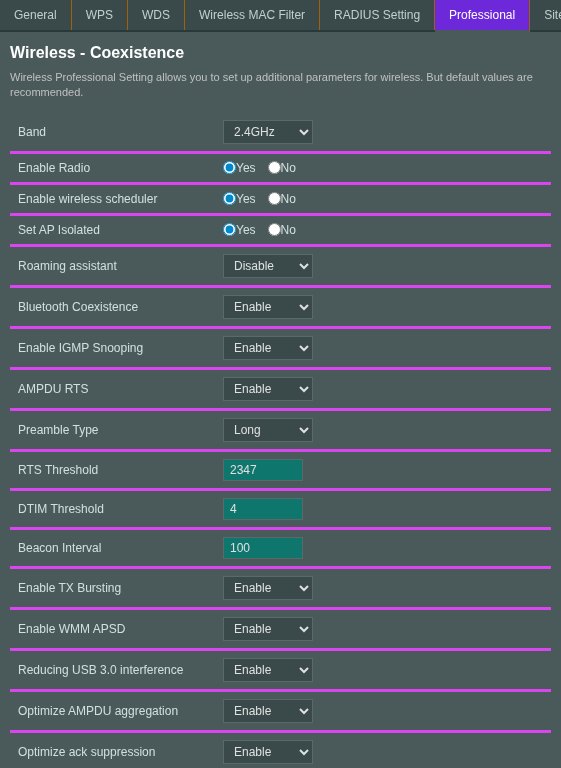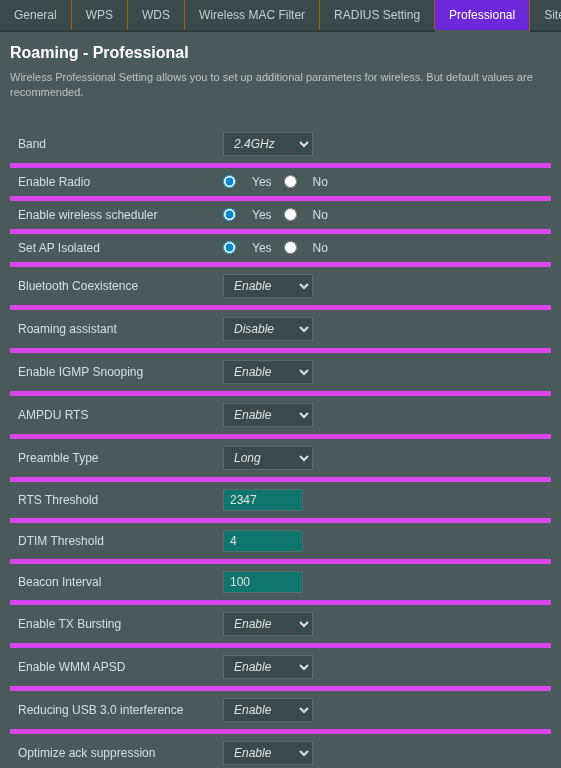--- a/index.html
+++ b/index.html
@@ -40,31 +40,31 @@
     }
     .page-title {
       font-size: 16px;
       font-weight: bold;
       color: #ffffff;
       margin-bottom: 8px;
     }
     .page-desc {
       font-size: 11px;
       color: #c0c0c0;
-      margin-bottom: 24px;
+      margin-bottom: 12px;
       line-height: 1.4;
     }
 
     
     .settings-table {
       width: 100%;
       border-collapse: collapse;
     }
     .settings-table tr {
-      border-bottom: 5px solid #d946ef;
+      border-bottom: 3px solid #d946ef;
     }
     .settings-table td {
       padding: 7px 8px;
       vertical-align: middle;
     }
     .settings-table td:first-child {
       width: 205px;
       color: #d0e0e0;
       font-size: 12px;
     }
@@ -74,21 +74,20 @@
 
     
     select {
       background: #3a4a4a;
       color: #e0e0e0;
       border: 1px solid #5a6a6a;
       padding: 3px 6px;
       font-size: 12px;
       cursor: pointer;
       min-width: 90px;
-      font-style: italic;
     }
 
     
     input[type="text"] {
       background: #0f766e;
       color: #e0e0e0;
       border: 1px solid #5a6a6a;
       padding: 3px 6px;
       font-size: 12px;
       width: 80px;
@@ -96,21 +95,21 @@
 
     
     .radio-group {
       display: flex;
       align-items: center;
       gap: 12px;
     }
     .radio-label {
       display: flex;
       align-items: center;
-      gap: 16px;
+      gap: 0;
       cursor: pointer;
     }
     input[type="radio"] {
       accent-color: #0088cc;
       cursor: pointer;
     }
   </style>
 </head>
 <body>
 
@@ -119,21 +118,21 @@
 <div class="tab">General</div>
     <div class="tab">WPS</div>
     <div class="tab">WDS</div>
     <div class="tab">Wireless MAC Filter</div>
     <div class="tab">RADIUS Setting</div>
     <div class="tab active">Professional</div>
     <div class="tab">Site Survey</div>
   </div>
 
 <div class="page">
-  <div class="page-title">Roaming - Professional</div>
+  <div class="page-title">Wireless - Coexistence</div>
   <div class="page-desc">Wireless Professional Setting allows you to set up additional parameters for wireless. But default values are recommended.</div>
   <table class="settings-table">
     <tbody id="settings-body">
         <tr>
           <td>Band</td>
           <td><select><option value="2.4GHz">2.4GHz</option><option value="5GHz">5GHz</option></select></td>
         </tr>
         <tr>
           <td>Enable Radio</td>
           <td>
@@ -173,28 +172,28 @@
                 <span>Yes</span>
               </label>
               <label class="radio-label">
                 <input type="radio" name="set-ap-isolated" value="No" style="">
                 <span>No</span>
               </label>
             </div>
           </td>
         </tr>
         <tr>
-          <td>Bluetooth Coexistence</td>
-          <td><select><option value="Enable">Enable</option><option value="Disable">Disable</option></select></td>
-        </tr>
-        <tr>
           <td>Roaming assistant</td>
           <td><select><option value="Disable">Disable</option><option value="Enable">Enable</option></select></td>
         </tr>
         <tr>
+          <td>Bluetooth Coexistence</td>
+          <td><select><option value="Enable">Enable</option><option value="Disable">Disable</option></select></td>
+        </tr>
+        <tr>
           <td>Enable IGMP Snooping</td>
           <td><select><option value="Enable">Enable</option><option value="Disable">Disable</option></select></td>
         </tr>
         <tr>
           <td>AMPDU RTS</td>
           <td><select><option value="Enable">Enable</option><option value="Disable">Disable</option></select></td>
         </tr>
         <tr>
           <td>Preamble Type</td>
           <td><select><option value="Long">Long</option><option value="Short">Short</option></select></td>
@@ -214,20 +213,24 @@
         <tr>
           <td>Enable TX Bursting</td>
           <td><select><option value="Enable">Enable</option><option value="Disable">Disable</option></select></td>
         </tr>
         <tr>
           <td>Enable WMM APSD</td>
           <td><select><option value="Enable">Enable</option><option value="Disable">Disable</option></select></td>
         </tr>
         <tr>
           <td>Reducing USB 3.0 interference</td>
+          <td><select><option value="Enable">Enable</option><option value="Disable">Disable</option></select></td>
+        </tr>
+        <tr>
+          <td>Optimize AMPDU aggregation</td>
           <td><select><option value="Enable">Enable</option><option value="Disable">Disable</option></select></td>
         </tr>
         <tr>
           <td>Optimize ack suppression</td>
           <td><select><option value="Enable">Enable</option><option value="Disable">Disable</option></select></td>
         </tr>
       </tbody>
   </table>
 </div>
 

